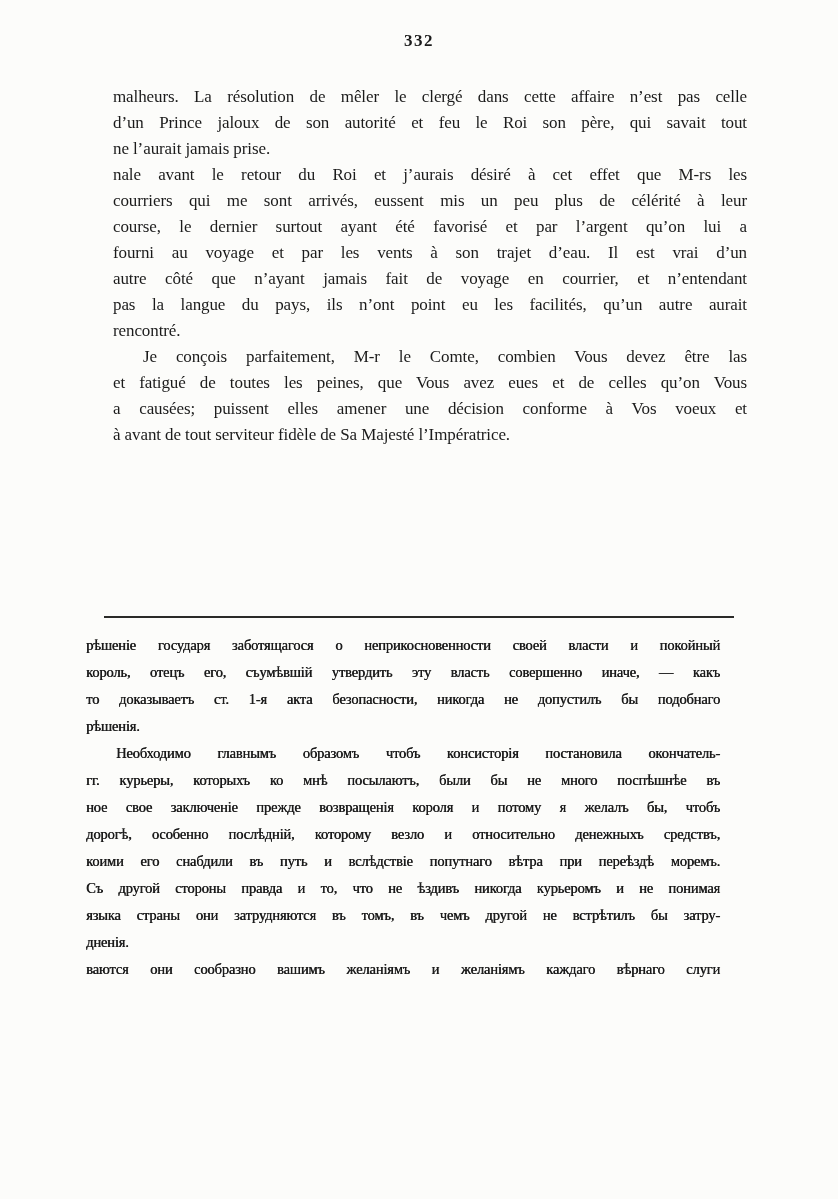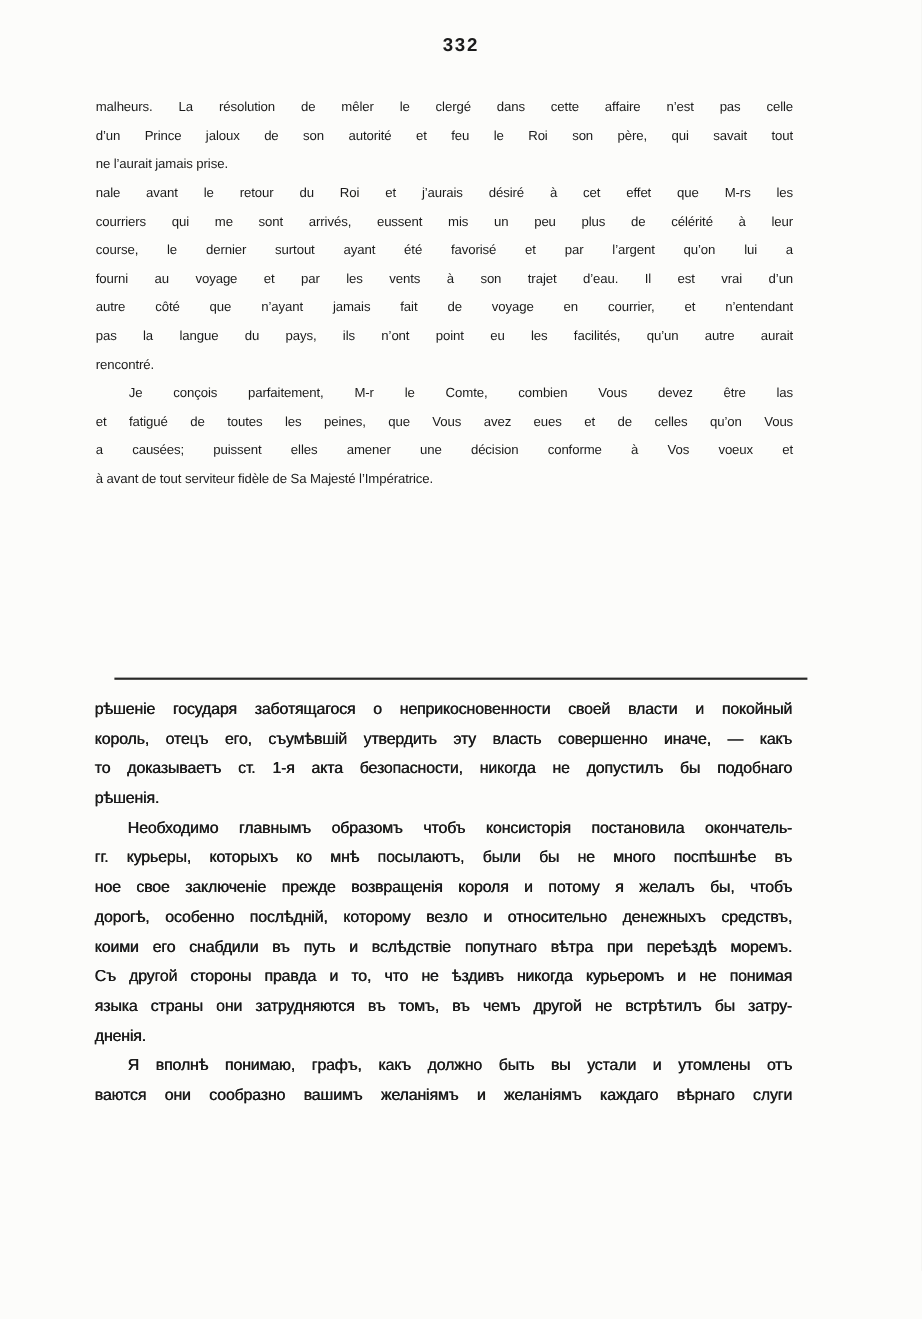--- a/index.html
+++ b/index.html
@@ -2,37 +2,37 @@
 <html><head>
 <meta charset="utf-8">
 <style>
   html, body { margin: 0; padding: 0; background: #e9e9e7; }
   .page {
     position: relative;
     width: 838px;
     height: 1199px;
     margin: 0 auto;
     background: #fcfcfa;
-    font-family: Liberation Sans, sans-serif;
+    font-family: Liberation Serif, serif;
     color: #1b1b1b;
     overflow: hidden;
   }
   .page-number {
     position: absolute;
     top: 31px; left: 0; right: 0;
     text-align: center;
     font-size: 17px;
     font-weight: bold;
     letter-spacing: 1.5px;
   }
   .main-text {
     position: absolute;
-    top: 84px; left: 87px;
+    top: 84px; left: 113px;
     width: 634px;
-    font-size: 12px;
+    font-size: 17px;
     line-height: 26px;
     letter-spacing: -0.1px;
   }
   .footnote-rule {
     position: absolute;
     top: 616px; left: 104px;
     width: 630px; height: 2px;
     background: #2a2a28;
   }
   .footnote-text {
@@ -94,17 +94,16 @@
         <div class="line indent">Необходимо главнымъ образомъ чтобъ консисторія постановила окончатель-</div>
         <div class="line">гг. курьеры, которыхъ ко мнѣ посылаютъ, были бы не много поспѣшнѣе въ</div>
         <div class="line">ное свое заключеніе прежде возвращенія короля и потому я желалъ бы, чтобъ</div>
         <div class="line">дорогѣ, особенно послѣдній, которому везло и относительно денежныхъ средствъ,</div>
         <div class="line">коими его снабдили въ путь и вслѣдствіе попутнаго вѣтра при переѣздѣ моремъ.</div>
         <div class="line">Съ другой стороны правда и то, что не ѣздивъ никогда курьеромъ и не понимая</div>
         <div class="line">языка страны они затрудняются въ томъ, въ чемъ другой не встрѣтилъ бы затру-</div>
         <div class="line last">дненія.</div>
       </div>
       <div>
-        <div class="line indent">Я вполнѣ понимаю, графъ, какъ должно быть вы устали и утомлены отъ</div>
         <div class="line">ваются они сообразно вашимъ желаніямъ и желаніямъ каждаго вѣрнаго слуги</div>
       </div>
     </div>
 </div>
 
 </body></html>

